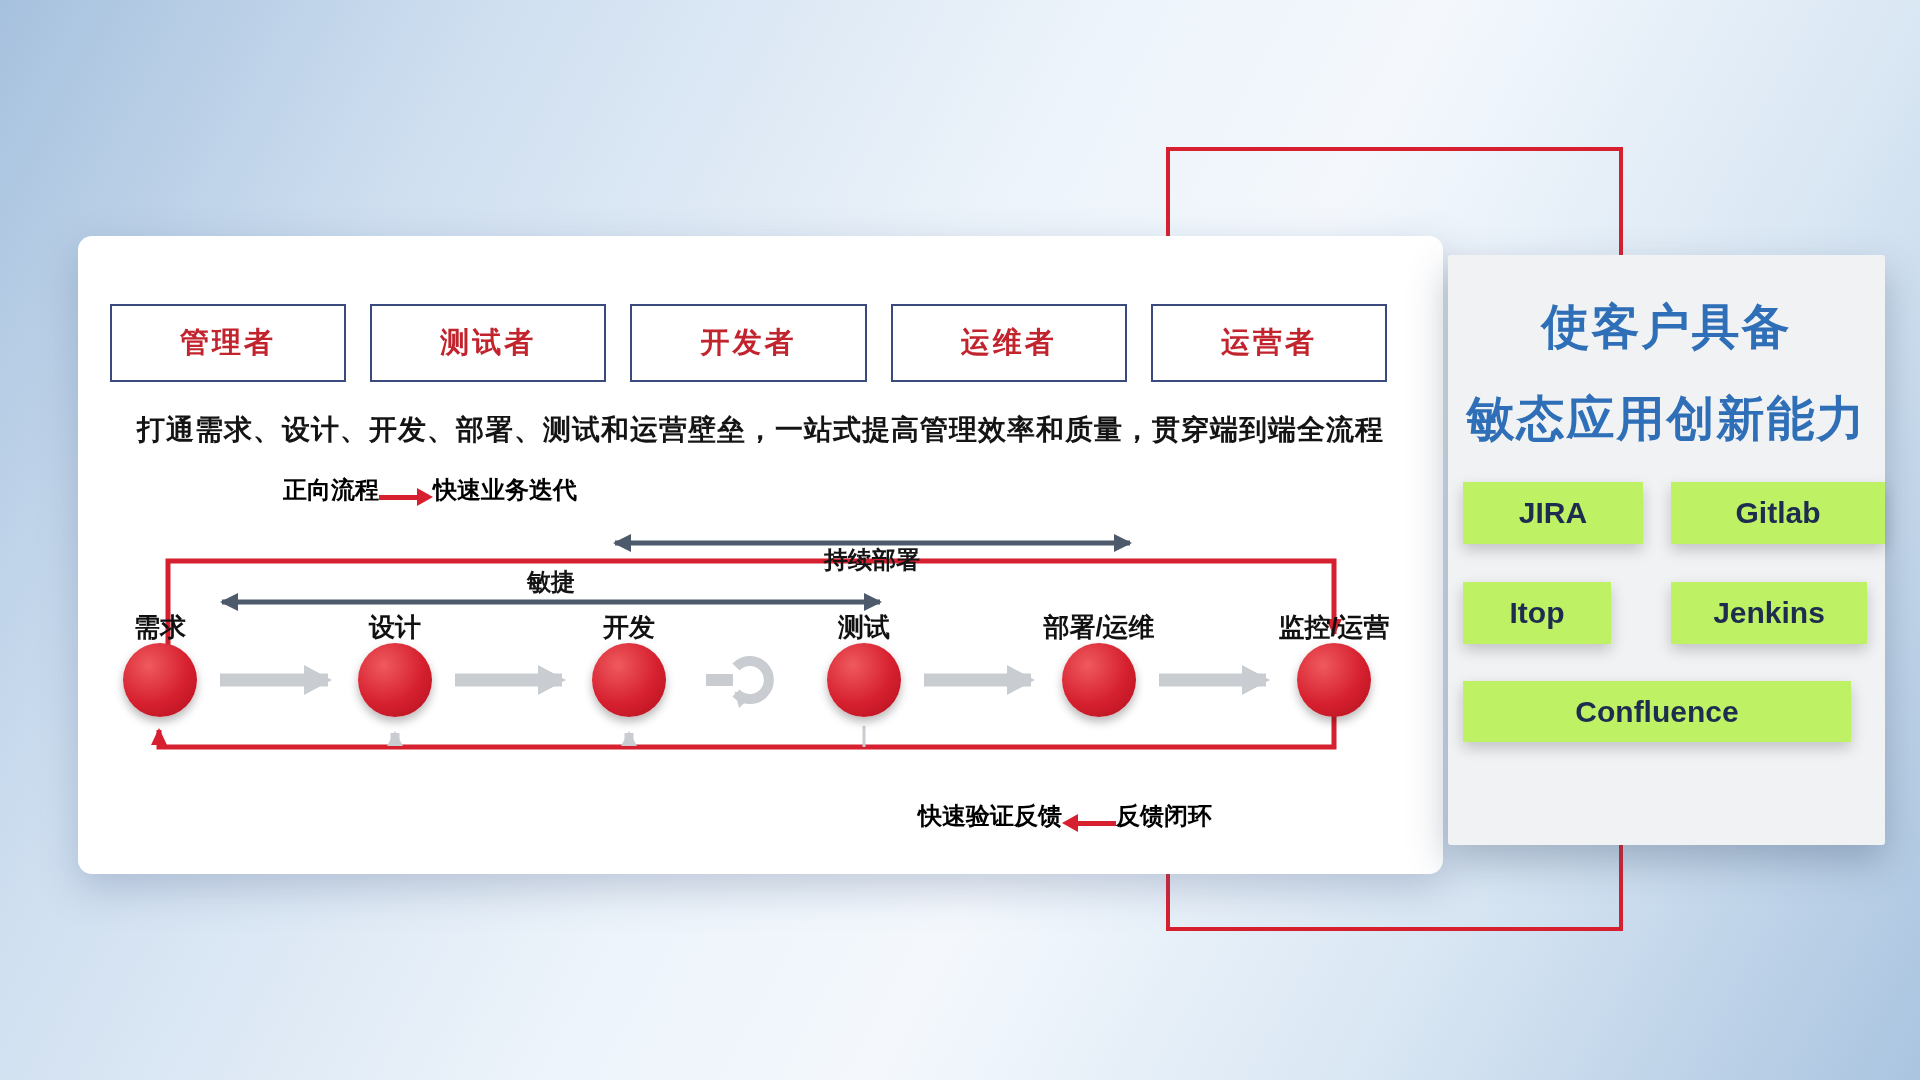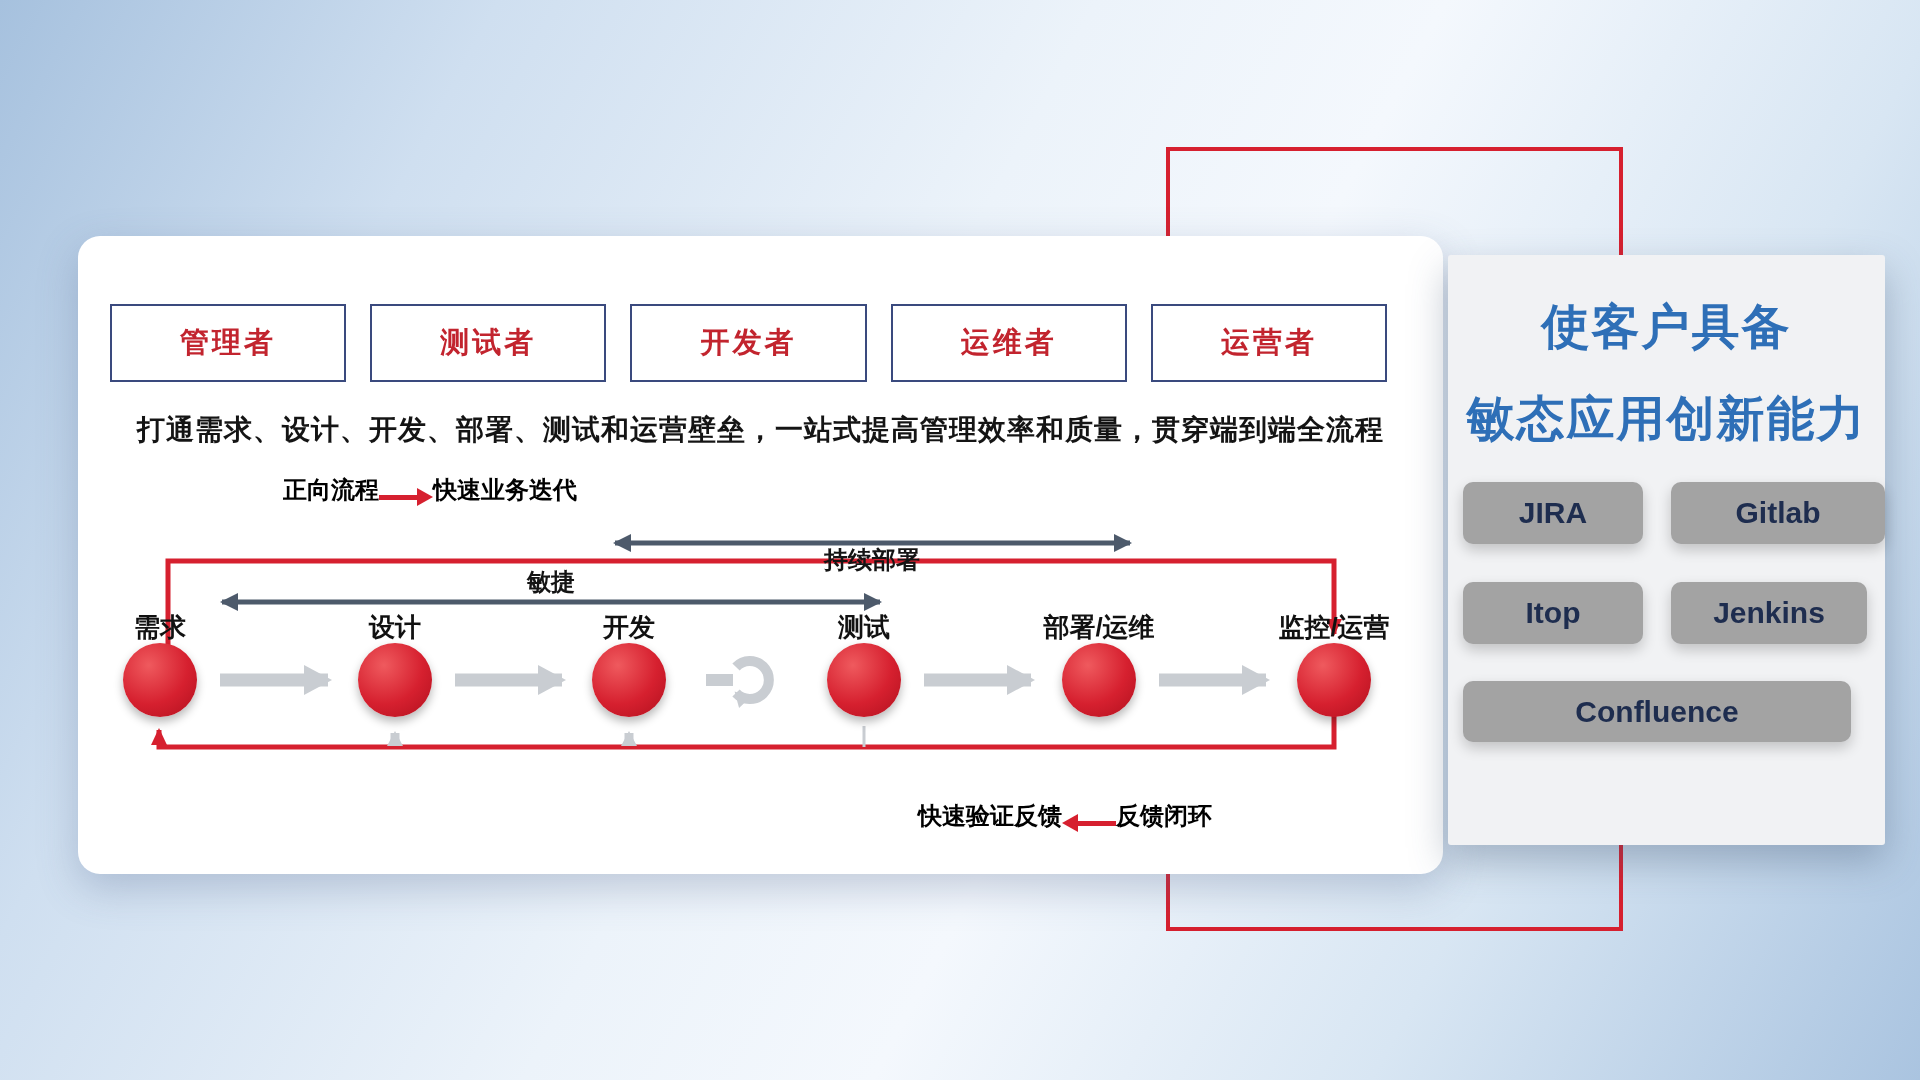--- a/index.html
+++ b/index.html
@@ -12,21 +12,21 @@
 
   
   .red-frame{
     position:absolute;left:1166px;top:147px;width:449px;height:776px;
     border:4px solid #d6202f;z-index:1;
   }
 
   
   .card{
     position:absolute;left:78px;top:236px;width:1365px;height:638px;
-    background:#ffffff;border-radius:22px;
+    background:#ffffff;border-radius:14px;
     box-shadow:0 14px 40px rgba(80,100,140,.30);
     z-index:2;
   }
 
   
   .roles{
     position:absolute;left:32px;top:68px;width:1277px;height:78px;
     display:flex;gap:24px;
   }
   .role-box{
@@ -91,28 +91,28 @@
     box-shadow:0 16px 38px rgba(60,80,110,.35);
     z-index:3;
   }
   .panel-title{
     position:absolute;left:0;width:100%;text-align:center;
     font-size:48px;font-weight:700;color:#2e6fb7;letter-spacing:2px;
   }
   .panel-title.t1{top:40px;}
   .panel-title.t2{top:132px;font-family:Liberation Serif, serif;}
   .tool{
-    position:absolute;background:#a3a3a3;border-radius:10px;
+    position:absolute;background:#bef264;border-radius:0;
     box-shadow:0 6px 14px rgba(0,0,0,.20);
     display:flex;align-items:center;justify-content:center;
     font-size:30px;font-weight:700;color:#1e2d4f;
   }
   .tool.jira{left:15px;top:227px;width:180px;height:62px;}
   .tool.gitlab{left:223px;top:227px;width:214px;height:62px;}
-  .tool.itop{left:15px;top:327px;width:180px;height:62px;}
+  .tool.itop{left:15px;top:327px;width:148px;height:62px;}
   .tool.jenkins{left:223px;top:327px;width:196px;height:62px;}
   .tool.confluence{left:15px;top:426px;width:388px;height:61px;}
 </style>
 </head>
 <body>
 
 <div class="red-frame"></div>
 
 <div class="card">
 

